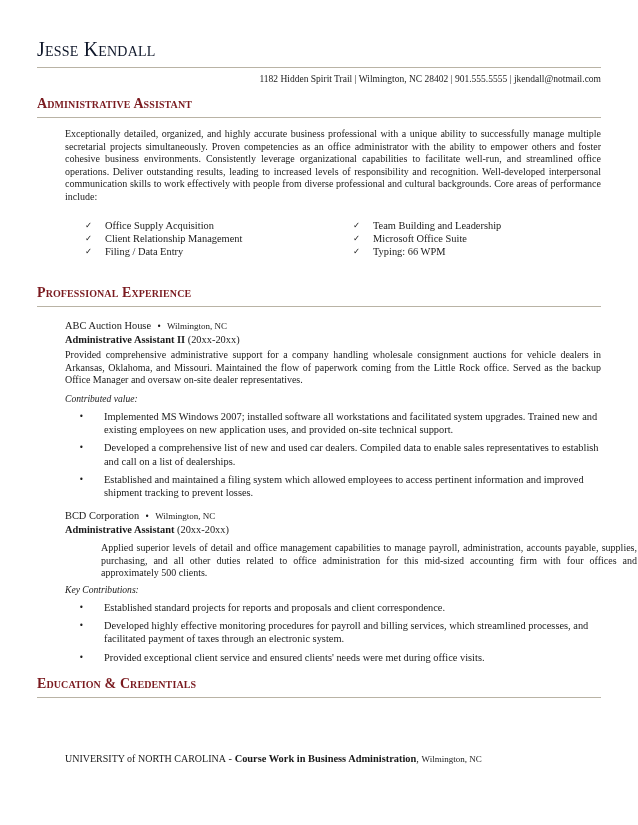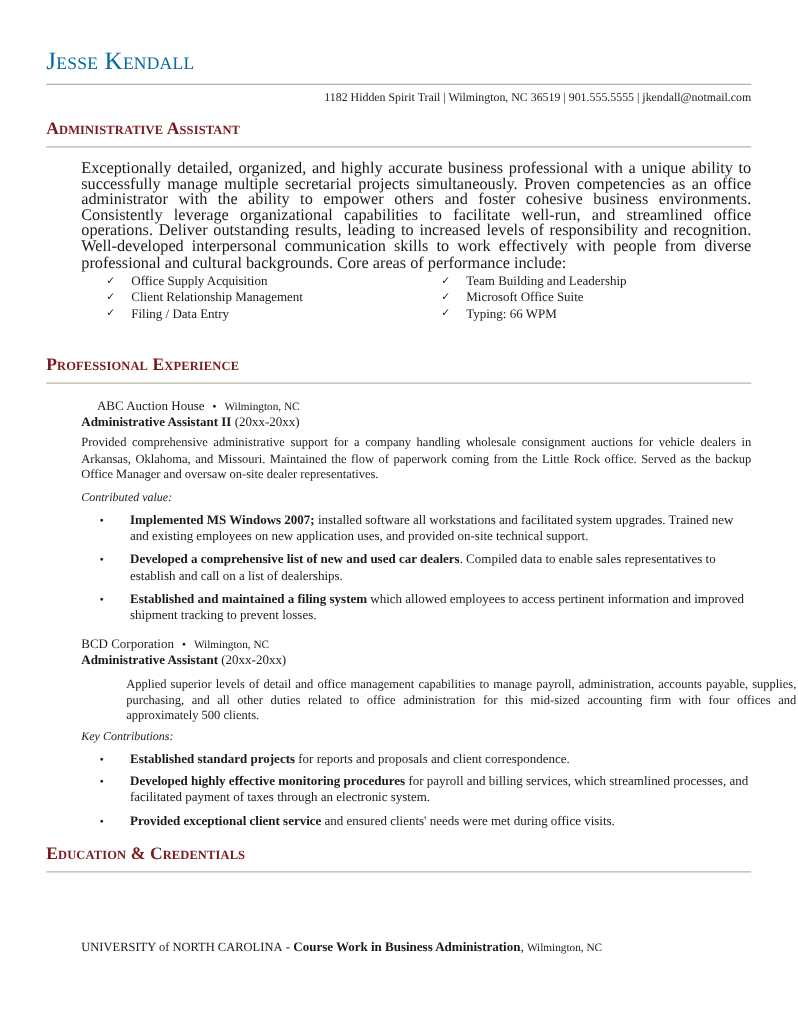--- a/index.html
+++ b/index.html
@@ -19,21 +19,21 @@
       position: absolute;
       left: 0; top: 0;
       width: 638px;
       height: 825px;
     }
     .name {
       position: absolute;
       left: 37px;
       top: 37px;
       font-size: 20px;
-      color: #0369a1;
+      color: #0f172a;
       font-variant: small-caps;
       letter-spacing: 0.2px;
       line-height: 24px;
     }
     .rule {
       position: absolute;
       left: 37px;
       width: 564px;
       height: 1px;
       background: #b9b3a5;
@@ -55,21 +55,21 @@
       color: #7a1a1f;
       font-variant: small-caps;
       line-height: 16px;
       letter-spacing: 0.1px;
     }
     .summary {
       position: absolute;
       left: 65px;
       top: 128px;
       width: 536px;
-      font-size: 13px;
+      font-size: 10px;
       line-height: 12.6px;
       text-align: justify;
       text-align-last: left;
     }
     .skills {
       position: absolute;
       top: 219px;
       font-size: 10.4px;
       line-height: 13px;
       list-style: none;
@@ -133,60 +133,60 @@
       position: relative;
       margin-bottom: 5px;
     }
     .bullets .dot {
       position: absolute;
       left: -25px;
       top: 0;
       font-family: "DejaVu Sans", sans-serif;
       font-size: 8px;
     }
-    .bullets b { font-weight: bold; }
+    .bullets b { font-weight: normal; }
     .edu {
       position: absolute;
       left: 65px;
       top: 752px;
       font-size: 10.4px;
       line-height: 13px;
       white-space: nowrap;
     }
     .edu .school { font-size: 10px; }
     .edu .loc { font-size: 9px; }
   </style>
 </head>
 <body>
 
 <div class="page">
 
   <div class="name">Jesse Kendall</div>
   <div class="rule" style="top:67px;"></div>
-  <div class="contact">1182 Hidden Spirit Trail | Wilmington, NC 36519 | 901.555.5555 | jkendall@notmail.com</div>
+  <div class="contact">1182 Hidden Spirit Trail | Wilmington, NC 28402 | 901.555.5555 | jkendall@notmail.com</div>
 
   <div class="section-title" style="top:96px;">Administrative Assistant</div>
   <div class="rule" style="top:117px;"></div>
   <div class="summary">Exceptionally detailed, organized, and highly accurate business professional with a unique ability to successfully manage multiple secretarial projects simultaneously. Proven competencies as an office administrator with the ability to empower others and foster cohesive business environments. Consistently leverage organizational capabilities to facilitate well-run, and streamlined office operations. Deliver outstanding results, leading to increased levels of responsibility and recognition. Well-developed interpersonal communication skills to work effectively with people from diverse professional and cultural backgrounds. Core areas of performance include:</div>
 
   <ul class="skills" style="left:85px;">
     <li><span class="check">✓</span><span>Office Supply Acquisition</span></li>
     <li><span class="check">✓</span><span>Client Relationship Management</span></li>
     <li><span class="check">✓</span><span>Filing / Data Entry</span></li>
   </ul>
   <ul class="skills" style="left:353px;">
     <li><span class="check">✓</span><span>Team Building and Leadership</span></li>
     <li><span class="check">✓</span><span>Microsoft Office Suite</span></li>
     <li><span class="check">✓</span><span>Typing: 66 WPM</span></li>
   </ul>
 
   <div class="section-title" style="top:285px;">Professional Experience</div>
   <div class="rule" style="top:306px;"></div>
 
-  <div class="job-head" style="top:319px;text-align:right;">
+  <div class="job-head" style="top:319px;">
     <div>
       <span>ABC Auction House</span>
       <span class="bullet-sep">•</span>
       <span class="loc">Wilmington, NC</span>
     </div>
     <div>
       <span class="role">Administrative Assistant II</span>
       <span>(20xx-20xx)</span>
     </div>
   </div>

